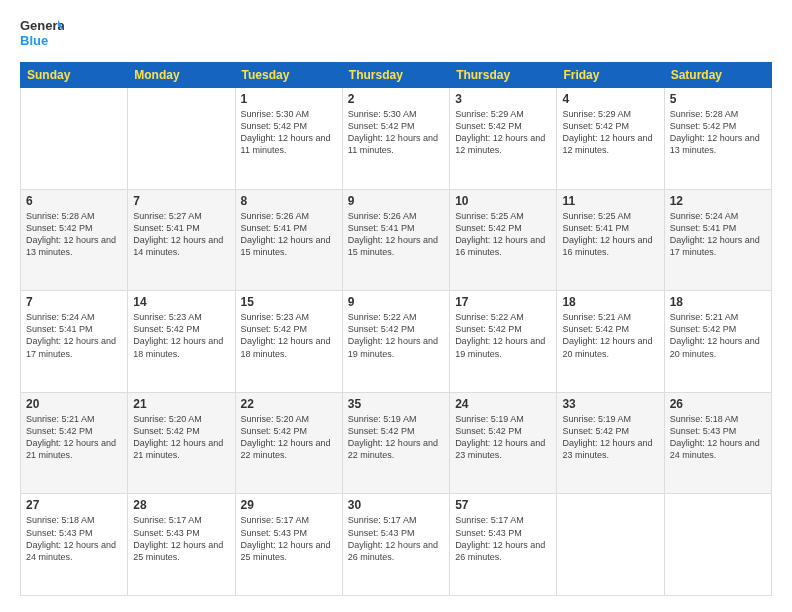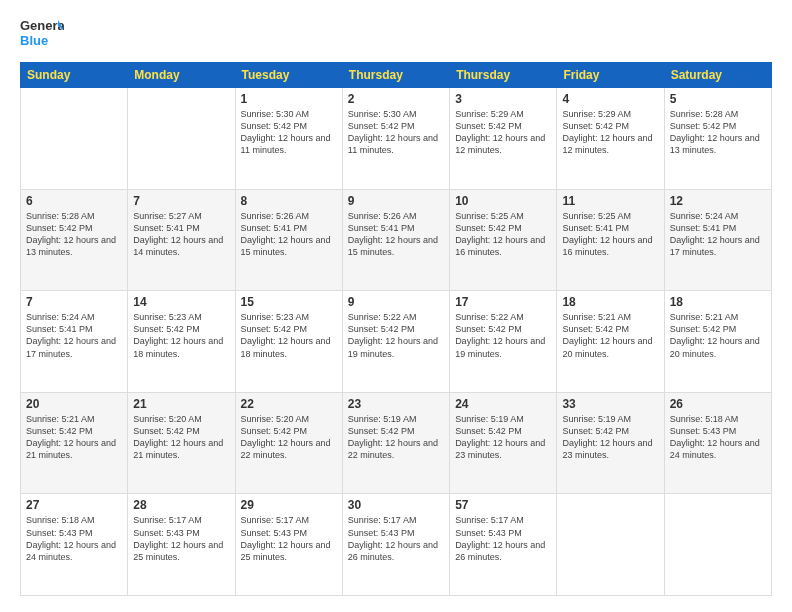--- a/index.html
+++ b/index.html
@@ -249,21 +249,21 @@
 Sunset: 5:42 PM
 Daylight: 12 hours and 21 minutes.</div>
           </td>
           <td>
             <div class="day-number">22</div>
             <div class="day-info">Sunrise: 5:20 AM
 Sunset: 5:42 PM
 Daylight: 12 hours and 22 minutes.</div>
           </td>
           <td>
-            <div class="day-number">23</div>
+            <div class="day-number">35</div>
             <div class="day-info">Sunrise: 5:19 AM
 Sunset: 5:42 PM
 Daylight: 12 hours and 22 minutes.</div>
           </td>
           <td>
             <div class="day-number">24</div>
             <div class="day-info">Sunrise: 5:19 AM
 Sunset: 5:42 PM
 Daylight: 12 hours and 23 minutes.</div>
           </td>

